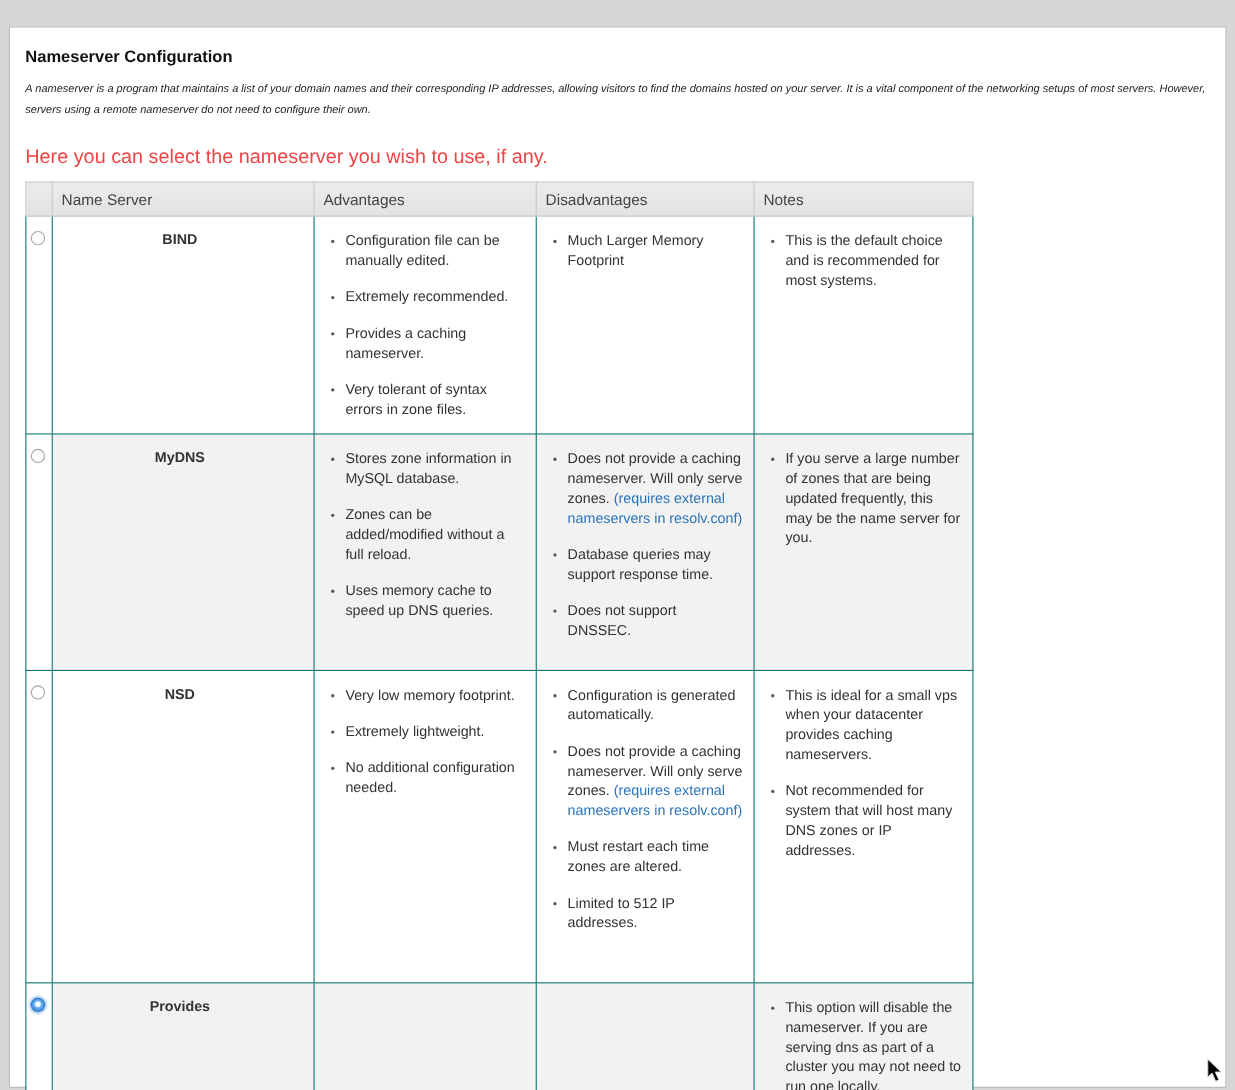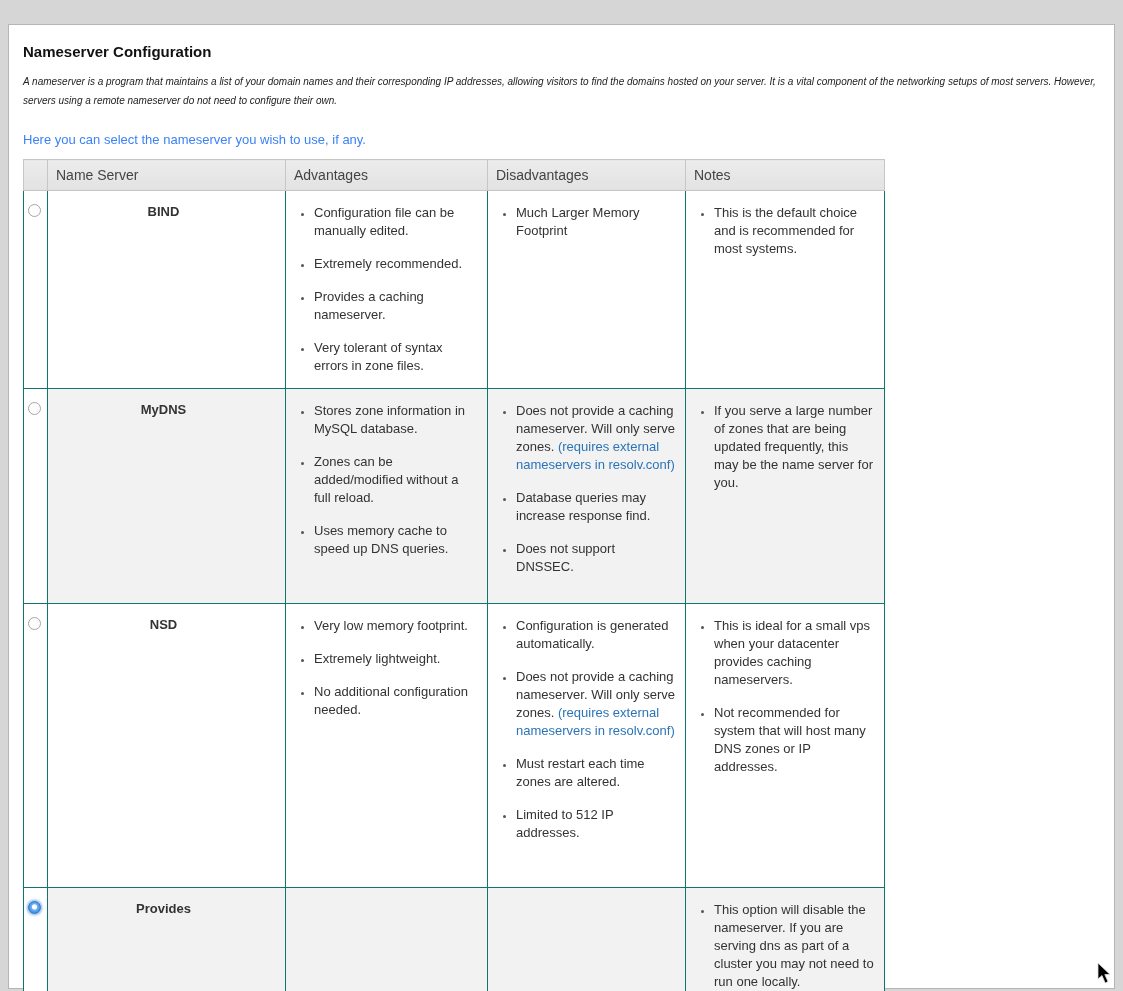--- a/index.html
+++ b/index.html
@@ -26,22 +26,22 @@
     margin: 8px 0 12px 0;
   }
   .intro {
     font-style: italic;
     font-size: 10px;
     line-height: 19px;
     color: #222;
     margin: 0 0 14px 0;
   }
   .prompt {
-    font-size: 13px;
-    color: #3b82f6;
+    font-size: 18px;
+    color: #ef4444;
     margin: 22px 0 12px 0;
   }
   table.ns-table {
     border-collapse: collapse;
     table-layout: fixed;
     width: 861px;
   }
   table.ns-table col.c-radio { width: 24px; }
   table.ns-table col.c-name  { width: 238px; }
   table.ns-table col.c-adv   { width: 202px; }
@@ -172,21 +172,21 @@
           <td>
             <ul>
               <li>Stores zone information in MySQL database.</li>
               <li>Zones can be added/modified without a full reload.</li>
               <li>Uses memory cache to speed up DNS queries.</li>
             </ul>
           </td>
           <td>
             <ul>
               <li>Does not provide a caching nameserver. Will only serve zones. <a class="cell-link">(requires external nameservers in resolv.conf)</a></li>
-              <li>Database queries may increase response find.</li>
+              <li>Database queries may support response time.</li>
               <li>Does not support DNSSEC.</li>
             </ul>
           </td>
           <td>
             <ul>
               <li>If you serve a large number of zones that are being updated frequently, this may be the name server for you.</li>
             </ul>
           </td>
         </tr>
         <tr>

